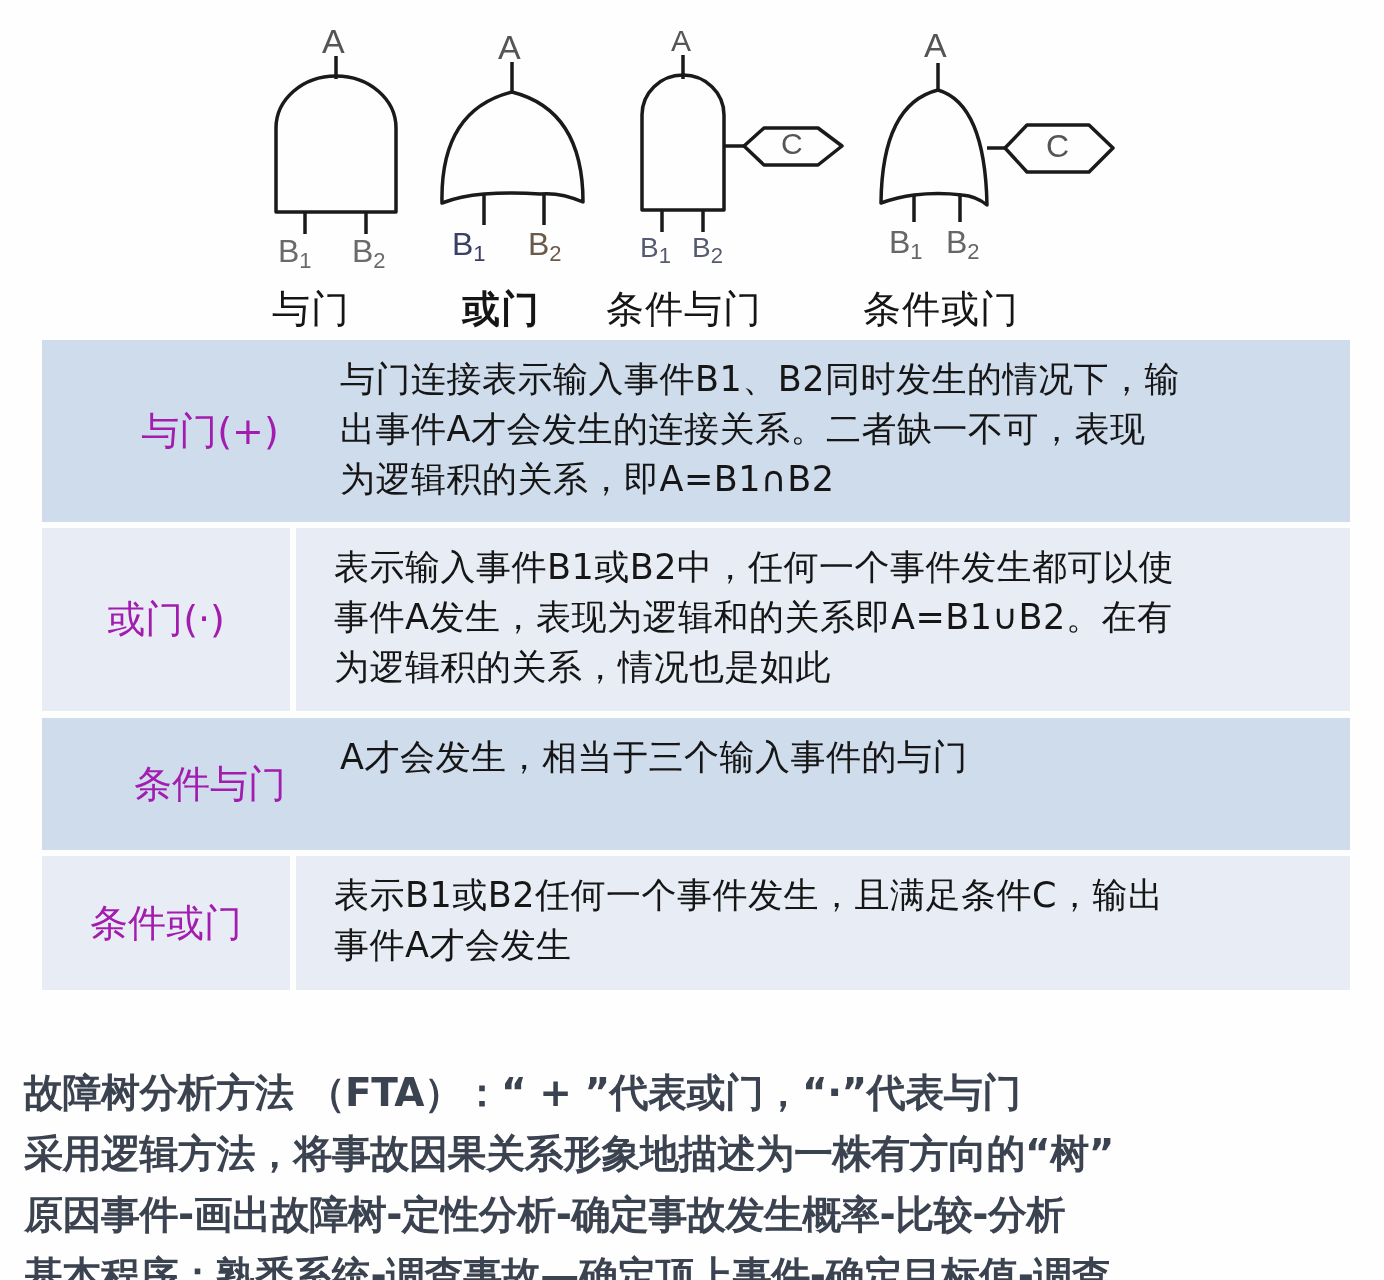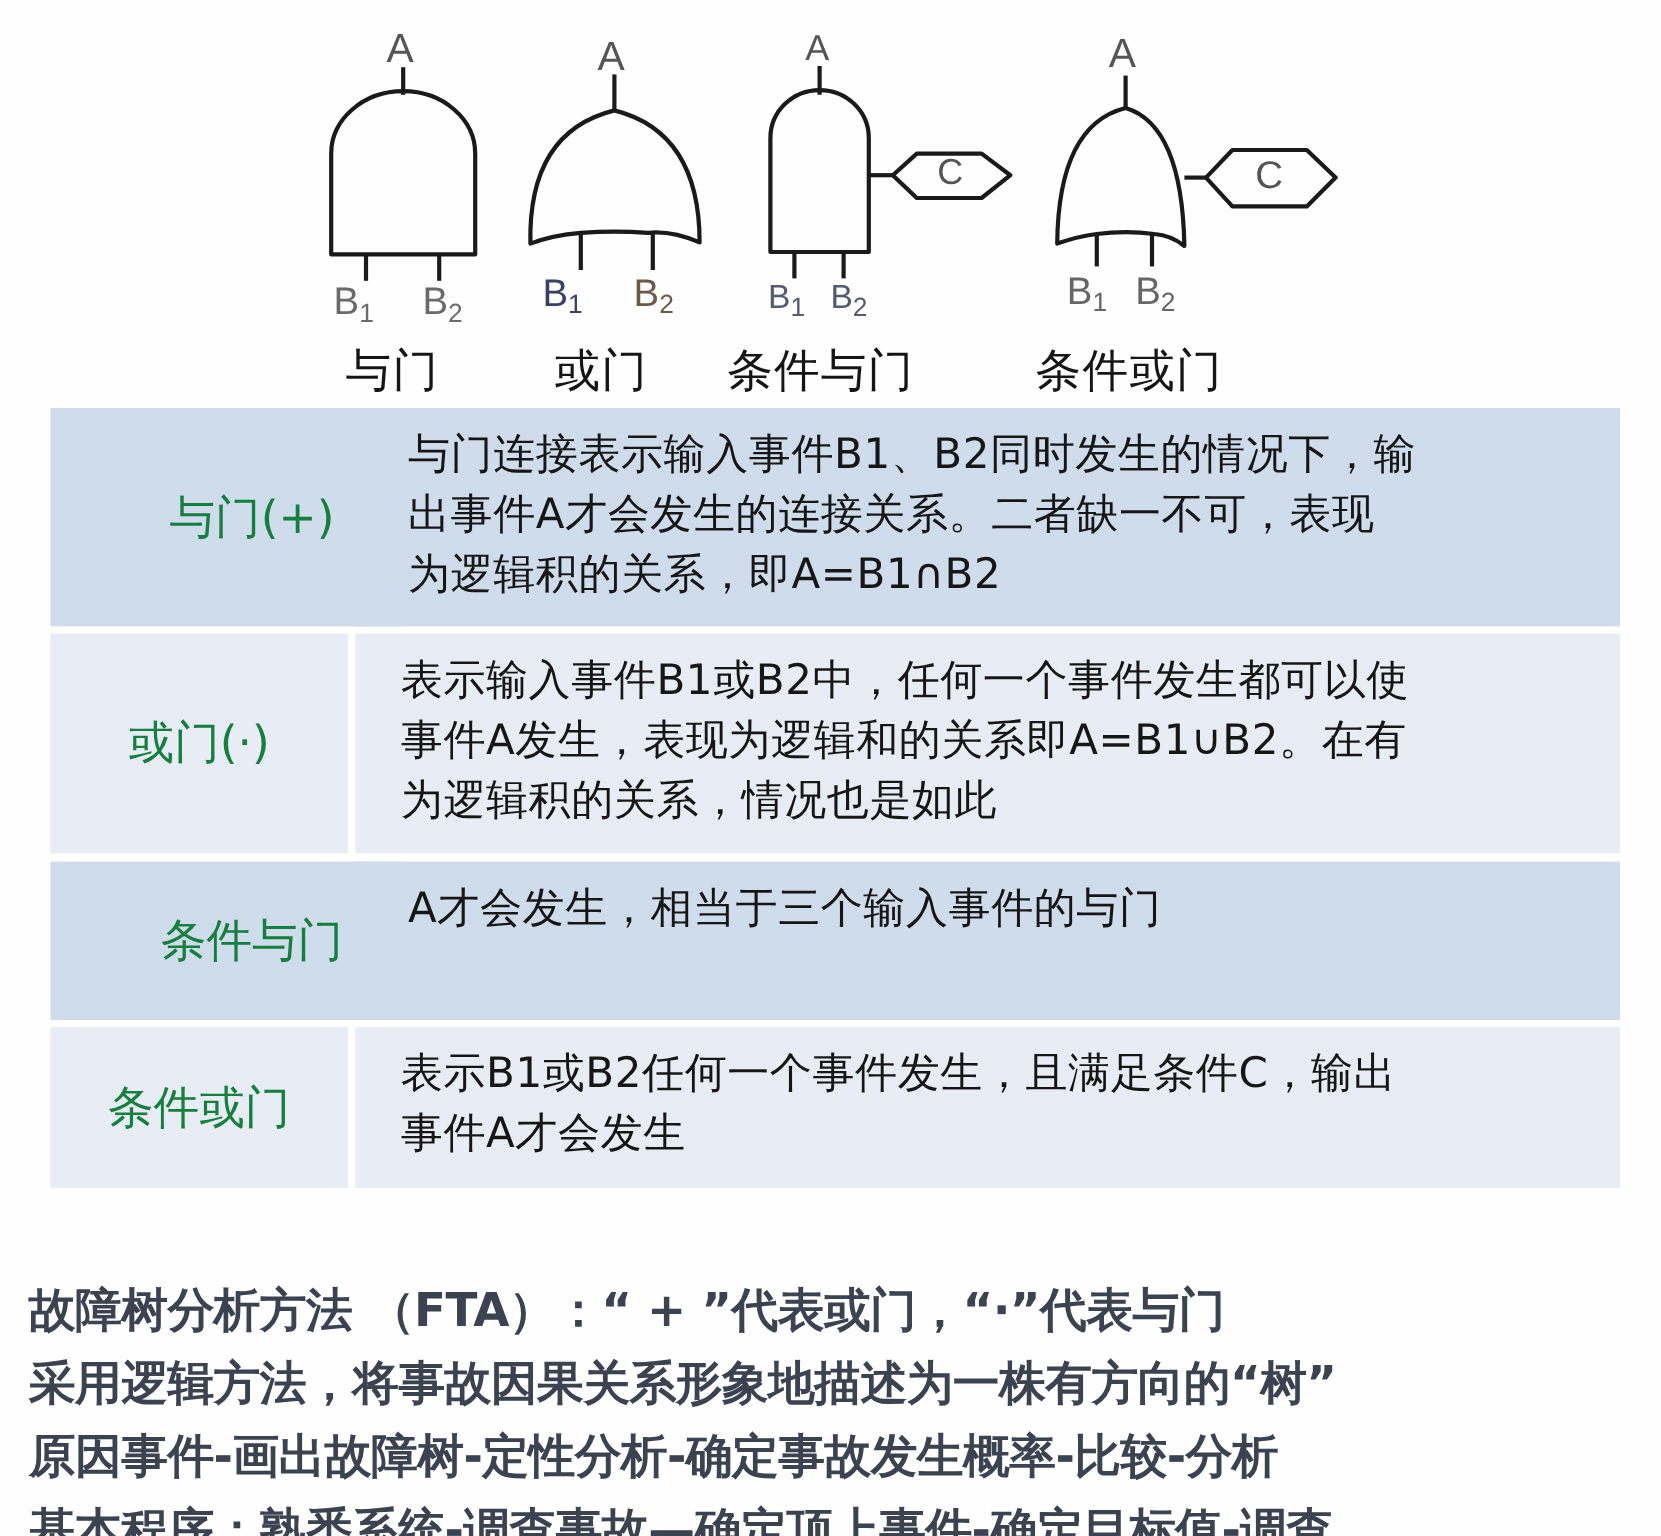--- a/index.html
+++ b/index.html
@@ -13,21 +13,21 @@
     }
     .pin { position: absolute; font-family: "Liberation Sans", sans-serif; color: #6a6a6a; }
     .pin-a { font-size: 34px; color: #555; }
     .pin-b { font-size: 32px; }
     .pin-b sub { font-size: 22px; vertical-align: -6px; }
 
     .table { position: absolute; left: 42px; top: 340px; width: 1308px; }
     .row { position: absolute; left: 0; width: 1308px; display: flex; }
     .cell-name {
       width: 248px; display: flex; align-items: center; justify-content: center;
-      font-size: 38px; color: #15803d;
+      font-size: 38px; color: #a21caf;
     }
     .cell-desc {
       position: absolute; left: 254px; right: 0; top: 0; bottom: 0;
       padding: 14px 24px 0 38px; box-sizing: border-box;
       font-size: 35px; line-height: 50px; color: #161616; letter-spacing: 0.5px;
     }
     .row-dark .cell-name, .row-dark .cell-desc { background: #cfdcec; padding-left: 44px; }
     .row-light .cell-name, .row-light .cell-desc { background: #e8edf5; }
 
     .notes { position: absolute; left: 24px; top: 1030px; width: 1350px; margin-top: 32px; }
@@ -87,22 +87,22 @@
 
   <span class="pin pin-b" style="left:278px;top:233px;"><span>B</span><sub>1</sub></span>
   <span class="pin pin-b" style="left:352px;top:233px;"><span>B</span><sub>2</sub></span>
   <span class="pin pin-b" style="left:452px;top:226px;color:#3a3f66;"><span>B</span><sub>1</sub></span>
   <span class="pin pin-b" style="left:528px;top:226px;color:#6b5a48;"><span>B</span><sub>2</sub></span>
   <span class="pin pin-b" style="left:640px;top:232px;font-size:28px;color:#555a70;"><span>B</span><sub>1</sub></span>
   <span class="pin pin-b" style="left:692px;top:232px;font-size:28px;color:#555a70;"><span>B</span><sub>2</sub></span>
   <span class="pin pin-b" style="left:889px;top:224px;color:#666;"><span>B</span><sub>1</sub></span>
   <span class="pin pin-b" style="left:946px;top:224px;color:#666;"><span>B</span><sub>2</sub></span>
 
-  <span class="gate-label" style="left:288px;top:284px;text-align:center;">与门</span>
-  <span class="gate-label" style="left:462px;top:284px;">或门</span>
+  <span class="gate-label" style="left:272px;top:284px;text-align:center;">与门</span>
+  <span class="gate-label" style="left:462px;top:284px;font-weight:bold;">或门</span>
   <span class="gate-label" style="left:606px;top:284px;">条件与门</span>
   <span class="gate-label" style="left:863px;top:284px;">条件或门</span>
 </div>
 
 <div class="table">
   <div class="row row-dark" style="top:0;height:182px;">
     <div class="cell-name">与门(+)</div>
     <div class="cell-desc">
       <div>与门连接表示输入事件B1、B2同时发生的情况下，输</div>
       <div>出事件A才会发生的连接关系。二者缺一不可，表现</div>

